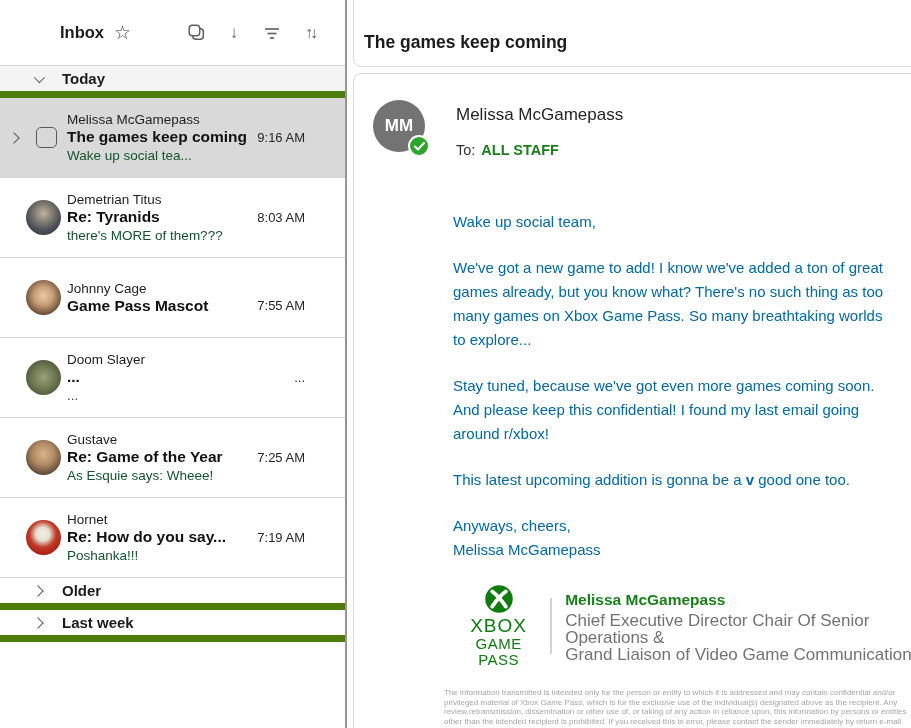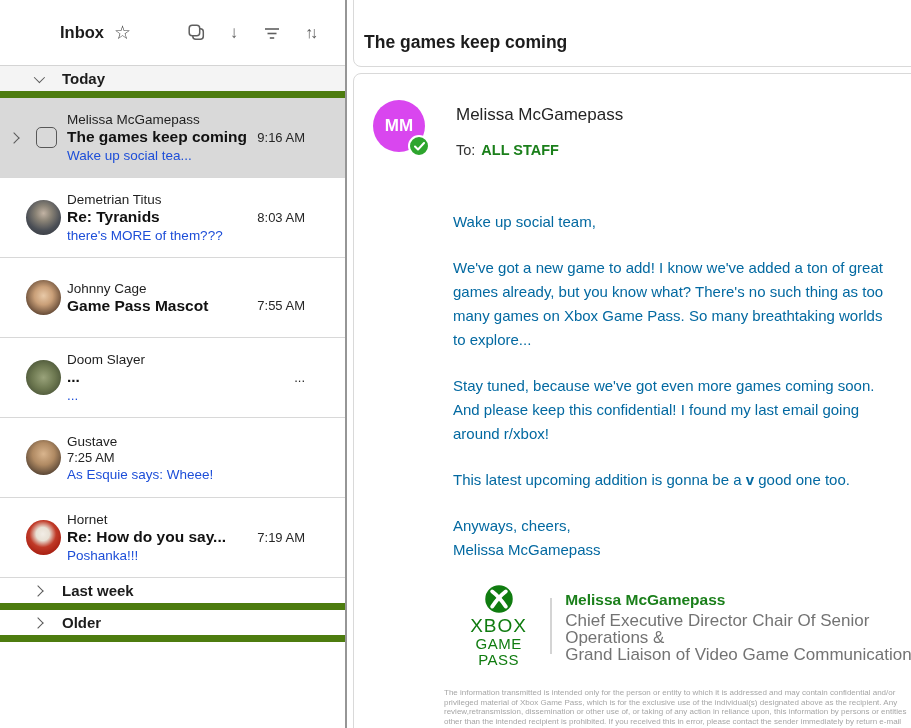--- a/index.html
+++ b/index.html
@@ -42,34 +42,34 @@
   .av-titus   { background:radial-gradient(circle at 50% 38%, #c2b3a4 0%, #8a8376 28%, #4a4e55 62%, #2e3238 100%); }
   .av-cage    { background:radial-gradient(circle at 50% 45%, #e8c9a8 0%, #c99f78 35%, #6b4f3a 72%, #3c2e24 100%); }
   .av-doom    { background:radial-gradient(circle at 50% 50%, #9aa37b 0%, #6f7a52 45%, #4b5538 80%, #39402a 100%); }
   .av-gustave { background:radial-gradient(circle at 50% 40%, #d9b58e 0%, #b08a63 40%, #5e4a38 75%, #352a22 100%); }
   .av-hornet  { background:radial-gradient(circle at 48% 40%, #f2ede6 0%, #e8e0d4 24%, #c03a28 48%, #a81f12 75%, #7e150c 100%); }
   .row-main { flex:1; padding-right:40px; min-width:0; }
   .row-sender { font-size:13.5px; color:#1f1f1f; margin-bottom:1px; white-space:nowrap; }
   .row-subject-line { display:flex; justify-content:space-between; align-items:center; }
   .row-subject { font-size:15.5px; font-weight:700; color:#111; white-space:nowrap; }
   .row-time { font-size:13px; color:#262626; white-space:nowrap; }
-  .row-preview { font-size:13.5px; color:#1d4ed8; margin-top:2px; white-space:nowrap; }
+  .row-preview { font-size:13.5px; color:#14532d; margin-top:2px; white-space:nowrap; }
 
   
   .reading-pane { flex:1; position:relative; overflow:hidden; background:#fff; }
   .title-card { margin:-10px -12px 0 6px; height:77px; background:#fff;
                 border:1px solid #d9d9d9; border-radius:8px;
                 display:flex; align-items:flex-end; padding:0 0 13px 10px; }
   .message-title { font-size:17.5px; font-weight:700; color:#1c1c1c; }
   .message-card { margin:6px -12px 0 6px; height:680px; background:#fff;
                   border:1px solid #d9d9d9; border-radius:8px; padding:26px 0 30px 19px; }
 
   .msg-header { display:flex; align-items:flex-start; }
   .avatar-wrap { position:relative; width:52px; height:52px; margin-right:31px; flex:none; cursor:pointer; }
-  .avatar-mm { width:52px; height:52px; border-radius:50%; background:#d946ef; color:#fff;
+  .avatar-mm { width:52px; height:52px; border-radius:50%; background:#737373; color:#fff;
                font-weight:700; font-size:17px; display:flex; align-items:center; justify-content:center; }
   .verified-badge { position:absolute; right:-5px; bottom:-5px; width:22px; height:22px;
                     border-radius:50%; background:var(--badge_green,#2da52d); border:2.5px solid #fff;
                     display:flex; align-items:center; justify-content:center; }
   .msg-meta { padding-top:5px; }
   .sender-name { font-size:17px; color:#242424; margin-bottom:17px; }
   .to-line { font-size:14.5px; color:#333; }
   .to-value { color:var(--accent_green,#1a7f1a); font-weight:600; margin-left:6px; cursor:pointer; }
 
   .msg-body { margin:52px 0 0 80px; width:436px; }
@@ -180,49 +180,50 @@
   </div>
 
   <div class="email-row">
     <span class="row-chevron">
             <span class="chev chev-right"></span>
           </span>
     <span class="row-avatar av-gustave"></span>
     <div class="row-main">
       <div class="row-sender">Gustave</div>
       <div class="row-subject-line">
+        <span class="row-subject">Re: Game of the Year</span>
         <span class="row-time">7:25 AM</span>
       </div>
       <div class="row-preview">As Esquie says: Wheee!</div>
     </div>
   </div>
 
   <div class="email-row">
     <span class="row-chevron">
             <span class="chev chev-right"></span>
           </span>
     <span class="row-avatar av-hornet"></span>
     <div class="row-main">
       <div class="row-sender">Hornet</div>
       <div class="row-subject-line">
         <span class="row-subject">Re: How do you say...</span>
         <span class="row-time">7:19 AM</span>
       </div>
       <div class="row-preview">Poshanka!!!</div>
     </div>
+  </div>
+
+  <div class="section-header">
+    <span class="chev chev-right"></span>
+    <span class="section-label">Older</span>
   </div>
 
   <div class="section-header">
     <span class="chev chev-right"></span>
     <span class="section-label">Last week</span>
-  </div>
-
-  <div class="section-header">
-    <span class="chev chev-right"></span>
-    <span class="section-label">Older</span>
   </div>
 </div>
   </aside>
 
   <main class="reading-pane">
     <div class="title-card">
       <h1 class="message-title">The games keep coming</h1>
     </div>
 
     <div class="message-card">

